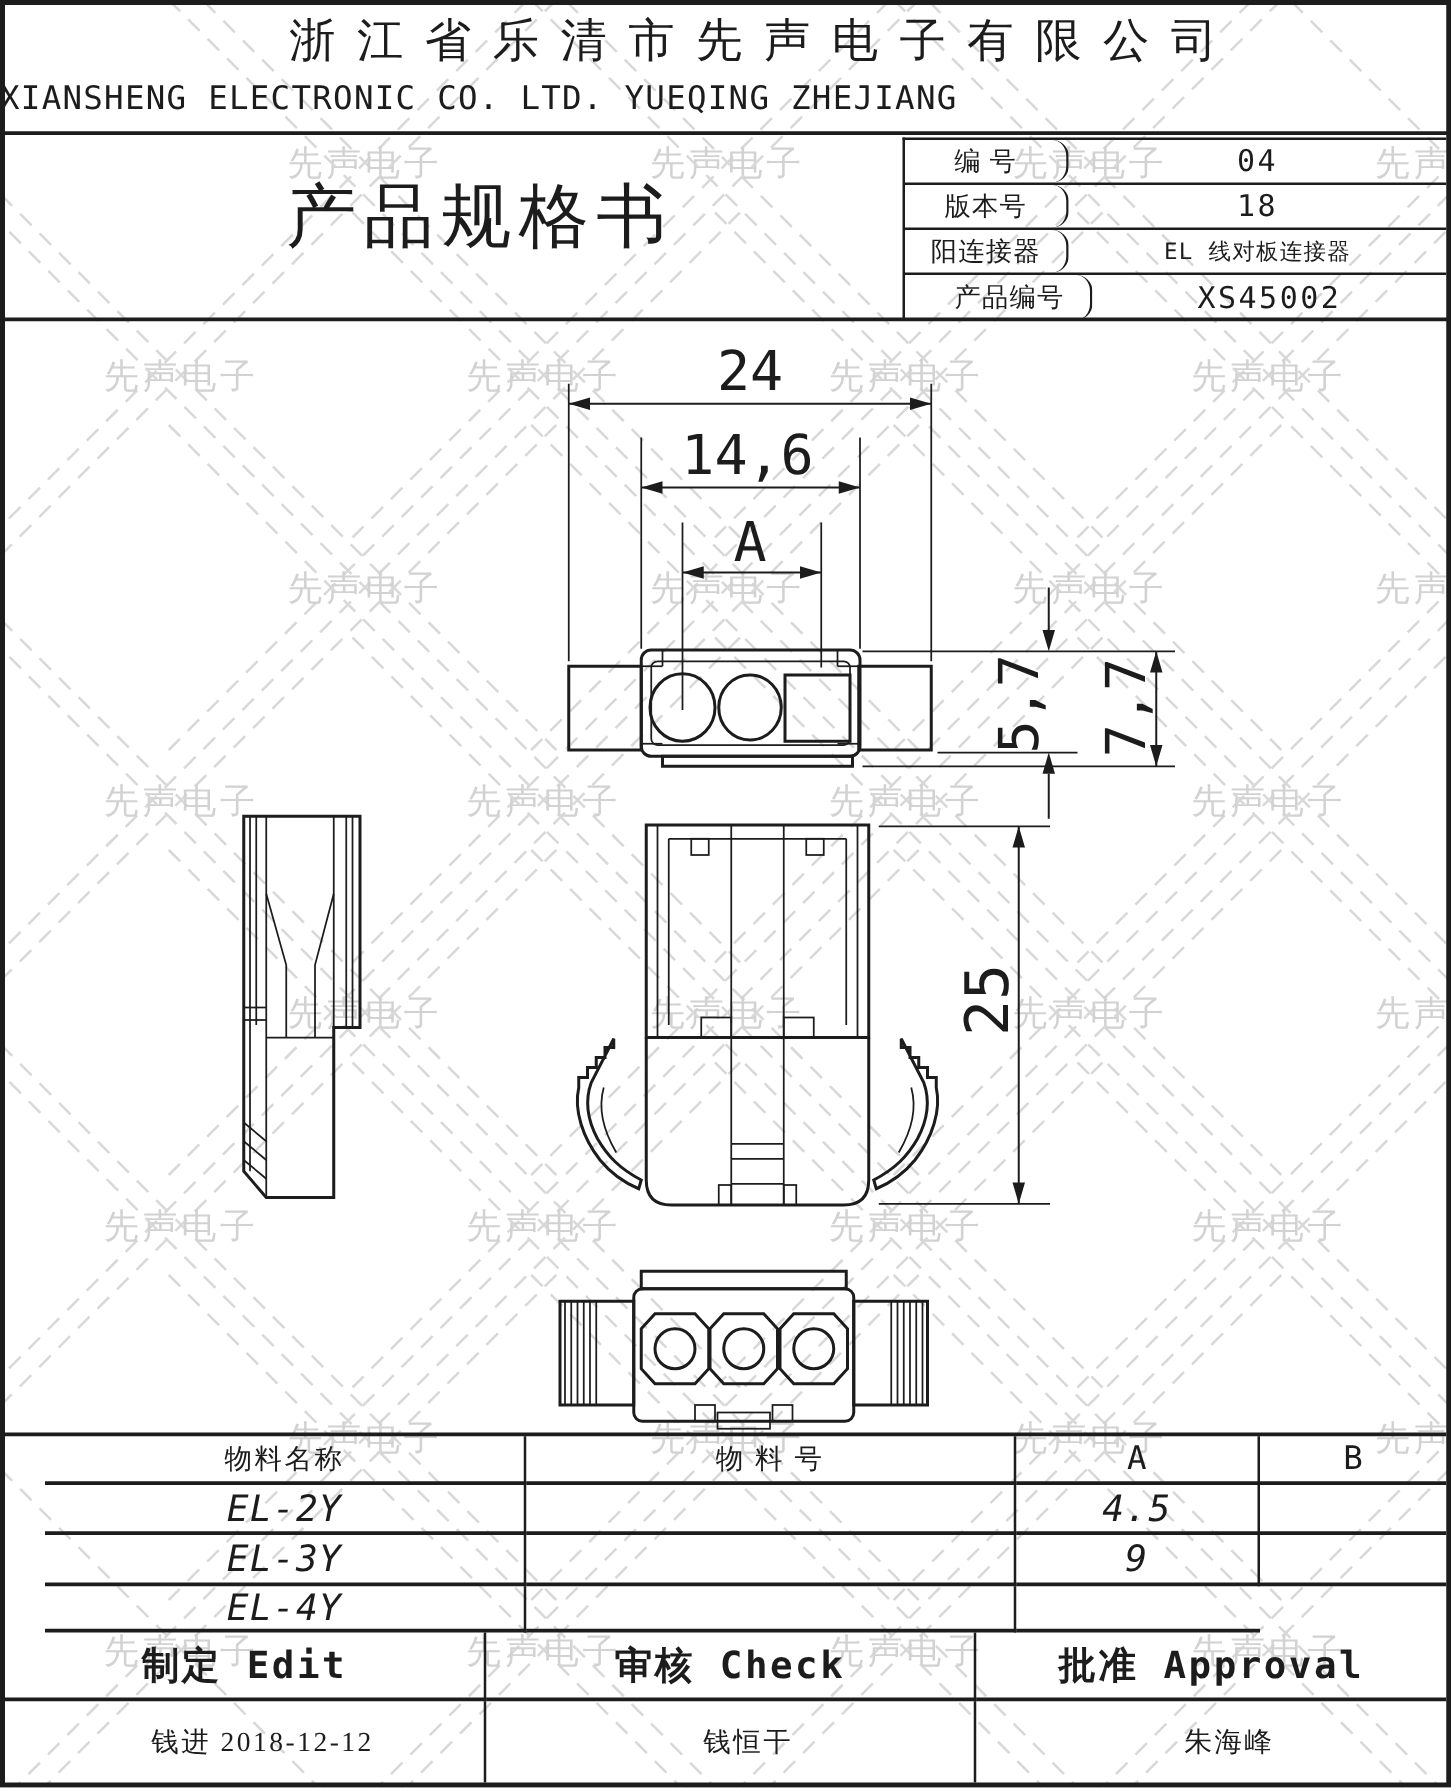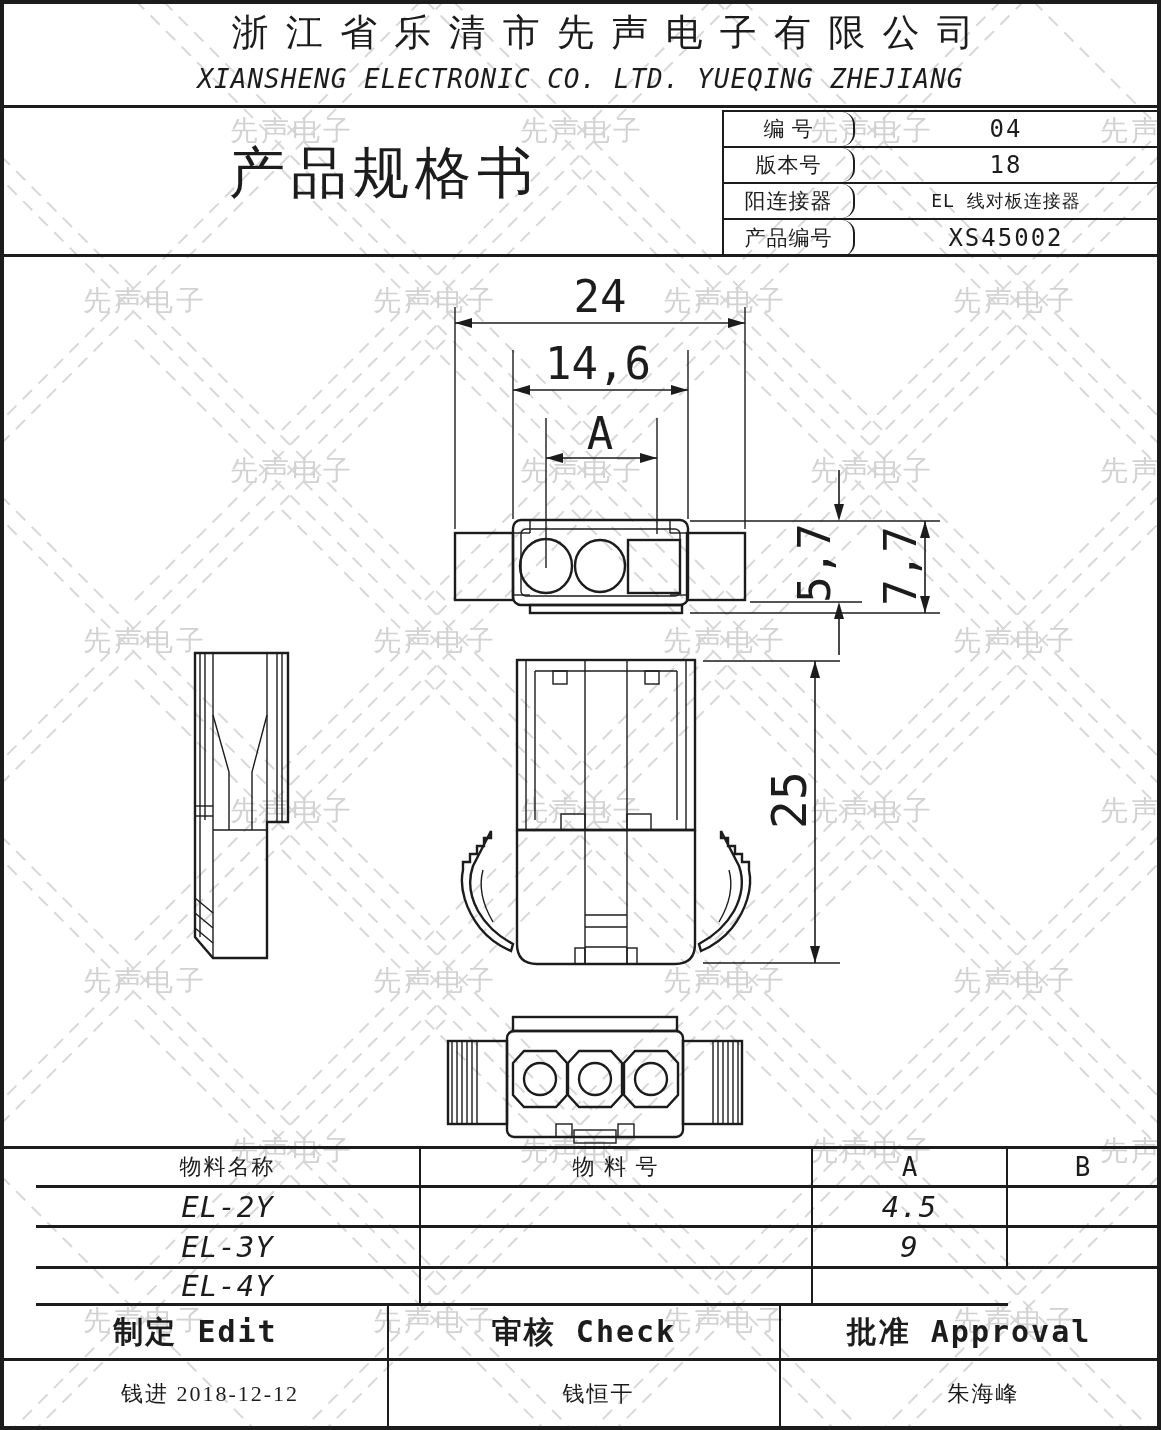--- a/index.html
+++ b/index.html
@@ -27,41 +27,41 @@
   #draw-svg{ position:absolute; inset:0; z-index:1; }
 
   
   .company-cn{
     position:absolute; top:8px; left:0; width:100%;
     text-align:center; font-size:37px; letter-spacing:4px;
     z-index:2; white-space:nowrap;margin-left:24px;
   }
   .company-en{
     position:absolute; top:64px; left:0; width:100%;
-    text-align:center; font-size:26px; letter-spacing:1px;
+    text-align:left; font-size:26px; letter-spacing:1px;
     font-family:"DejaVu Sans Mono","Liberation Mono",monospace;
-    z-index:2; white-space:nowrap;font-style:italic;
+    z-index:2; white-space:nowrap;
   }
   .hline{ position:absolute; left:0; width:100%; background:var(--ink); z-index:2; }
   .hline-1{ top:105px; height:3px; }
   .hline-2{ top:254px; height:3px; }
   .doc-title{
     position:absolute; top:136px; left:188px; width:392px;
     text-align:center; font-size:56px; letter-spacing:6px;
     z-index:2; white-space:nowrap;
   }
   .info-table{
     position:absolute; top:110px; left:722px; right:4px; height:146px;
     display:grid; grid-template-rows:repeat(4,1fr);
     border-top:2px solid var(--ink);
     border-left:2px solid var(--ink);
     z-index:2; background:transparent;
   }
   .info-row{ display:grid; grid-template-columns:131px 1fr; border-bottom:2px solid var(--ink); }
-  .info-row:last-child{ border-bottom:none; }
+  .info-row:last-child{ border-bottom:none;padding-left:19px; }
   .info-label{
     border-right:2px solid var(--ink);
     display:flex; align-items:center; justify-content:center;
     font-size:21px; letter-spacing:1px;border-radius:13px;
   }
   .info-value{
     display:flex; align-items:center; justify-content:center;
     font-size:24px;
     font-family:"DejaVu Sans Mono","Liberation Mono",monospace;
     letter-spacing:2px;

